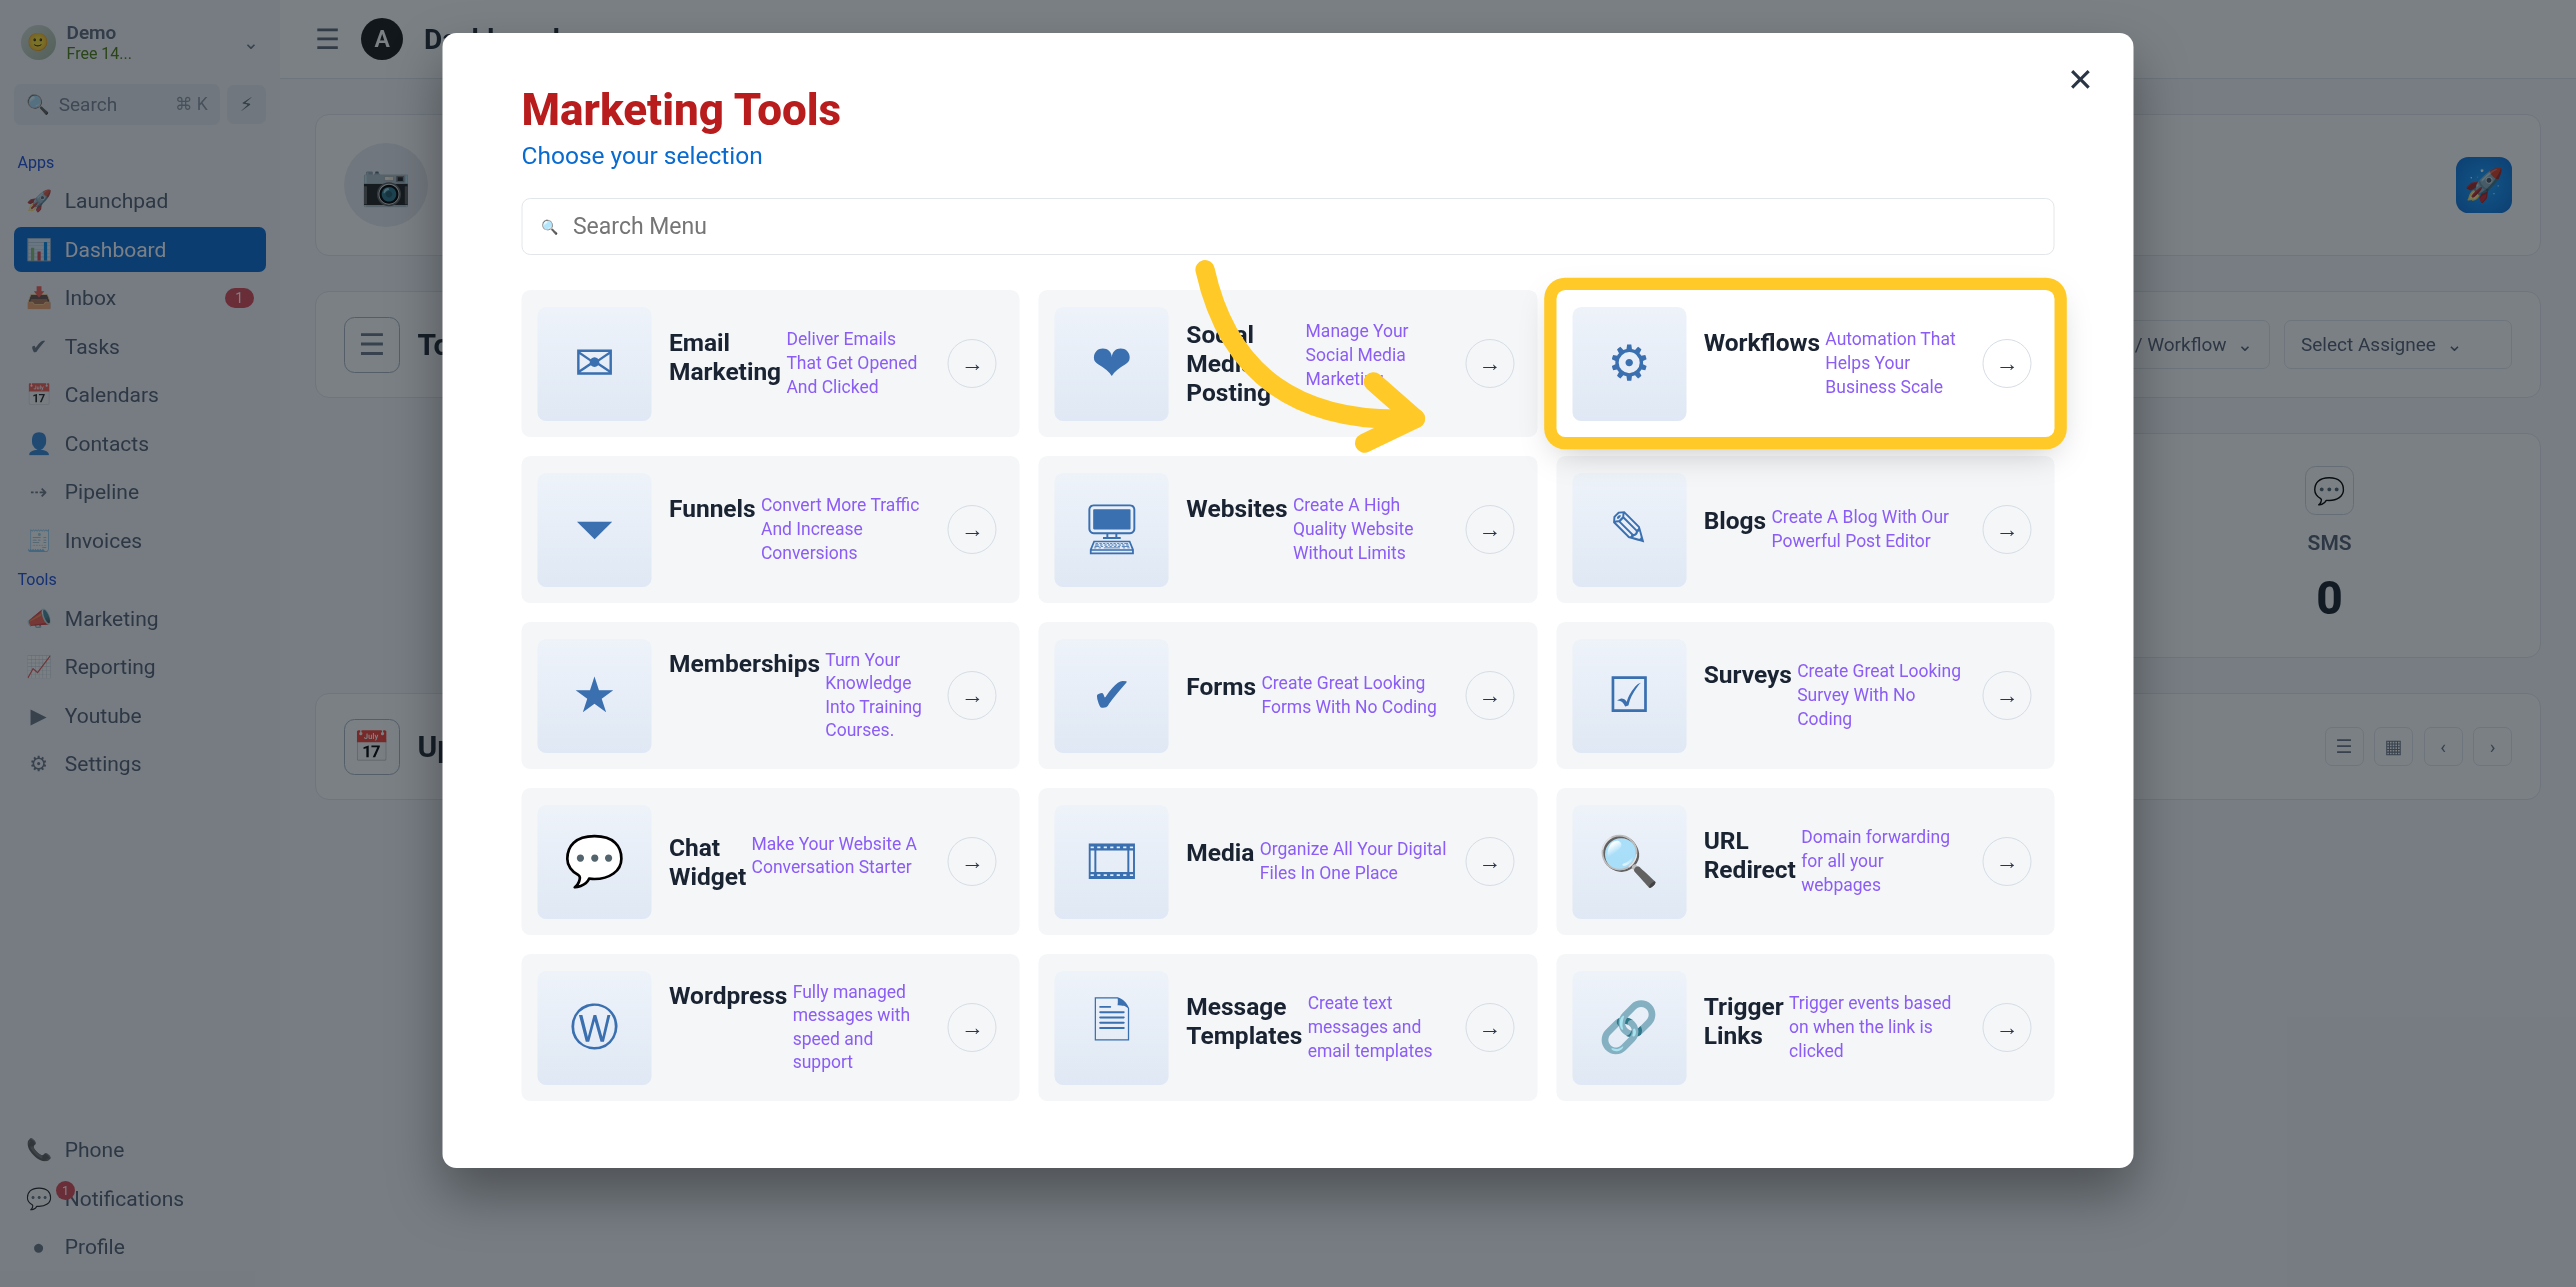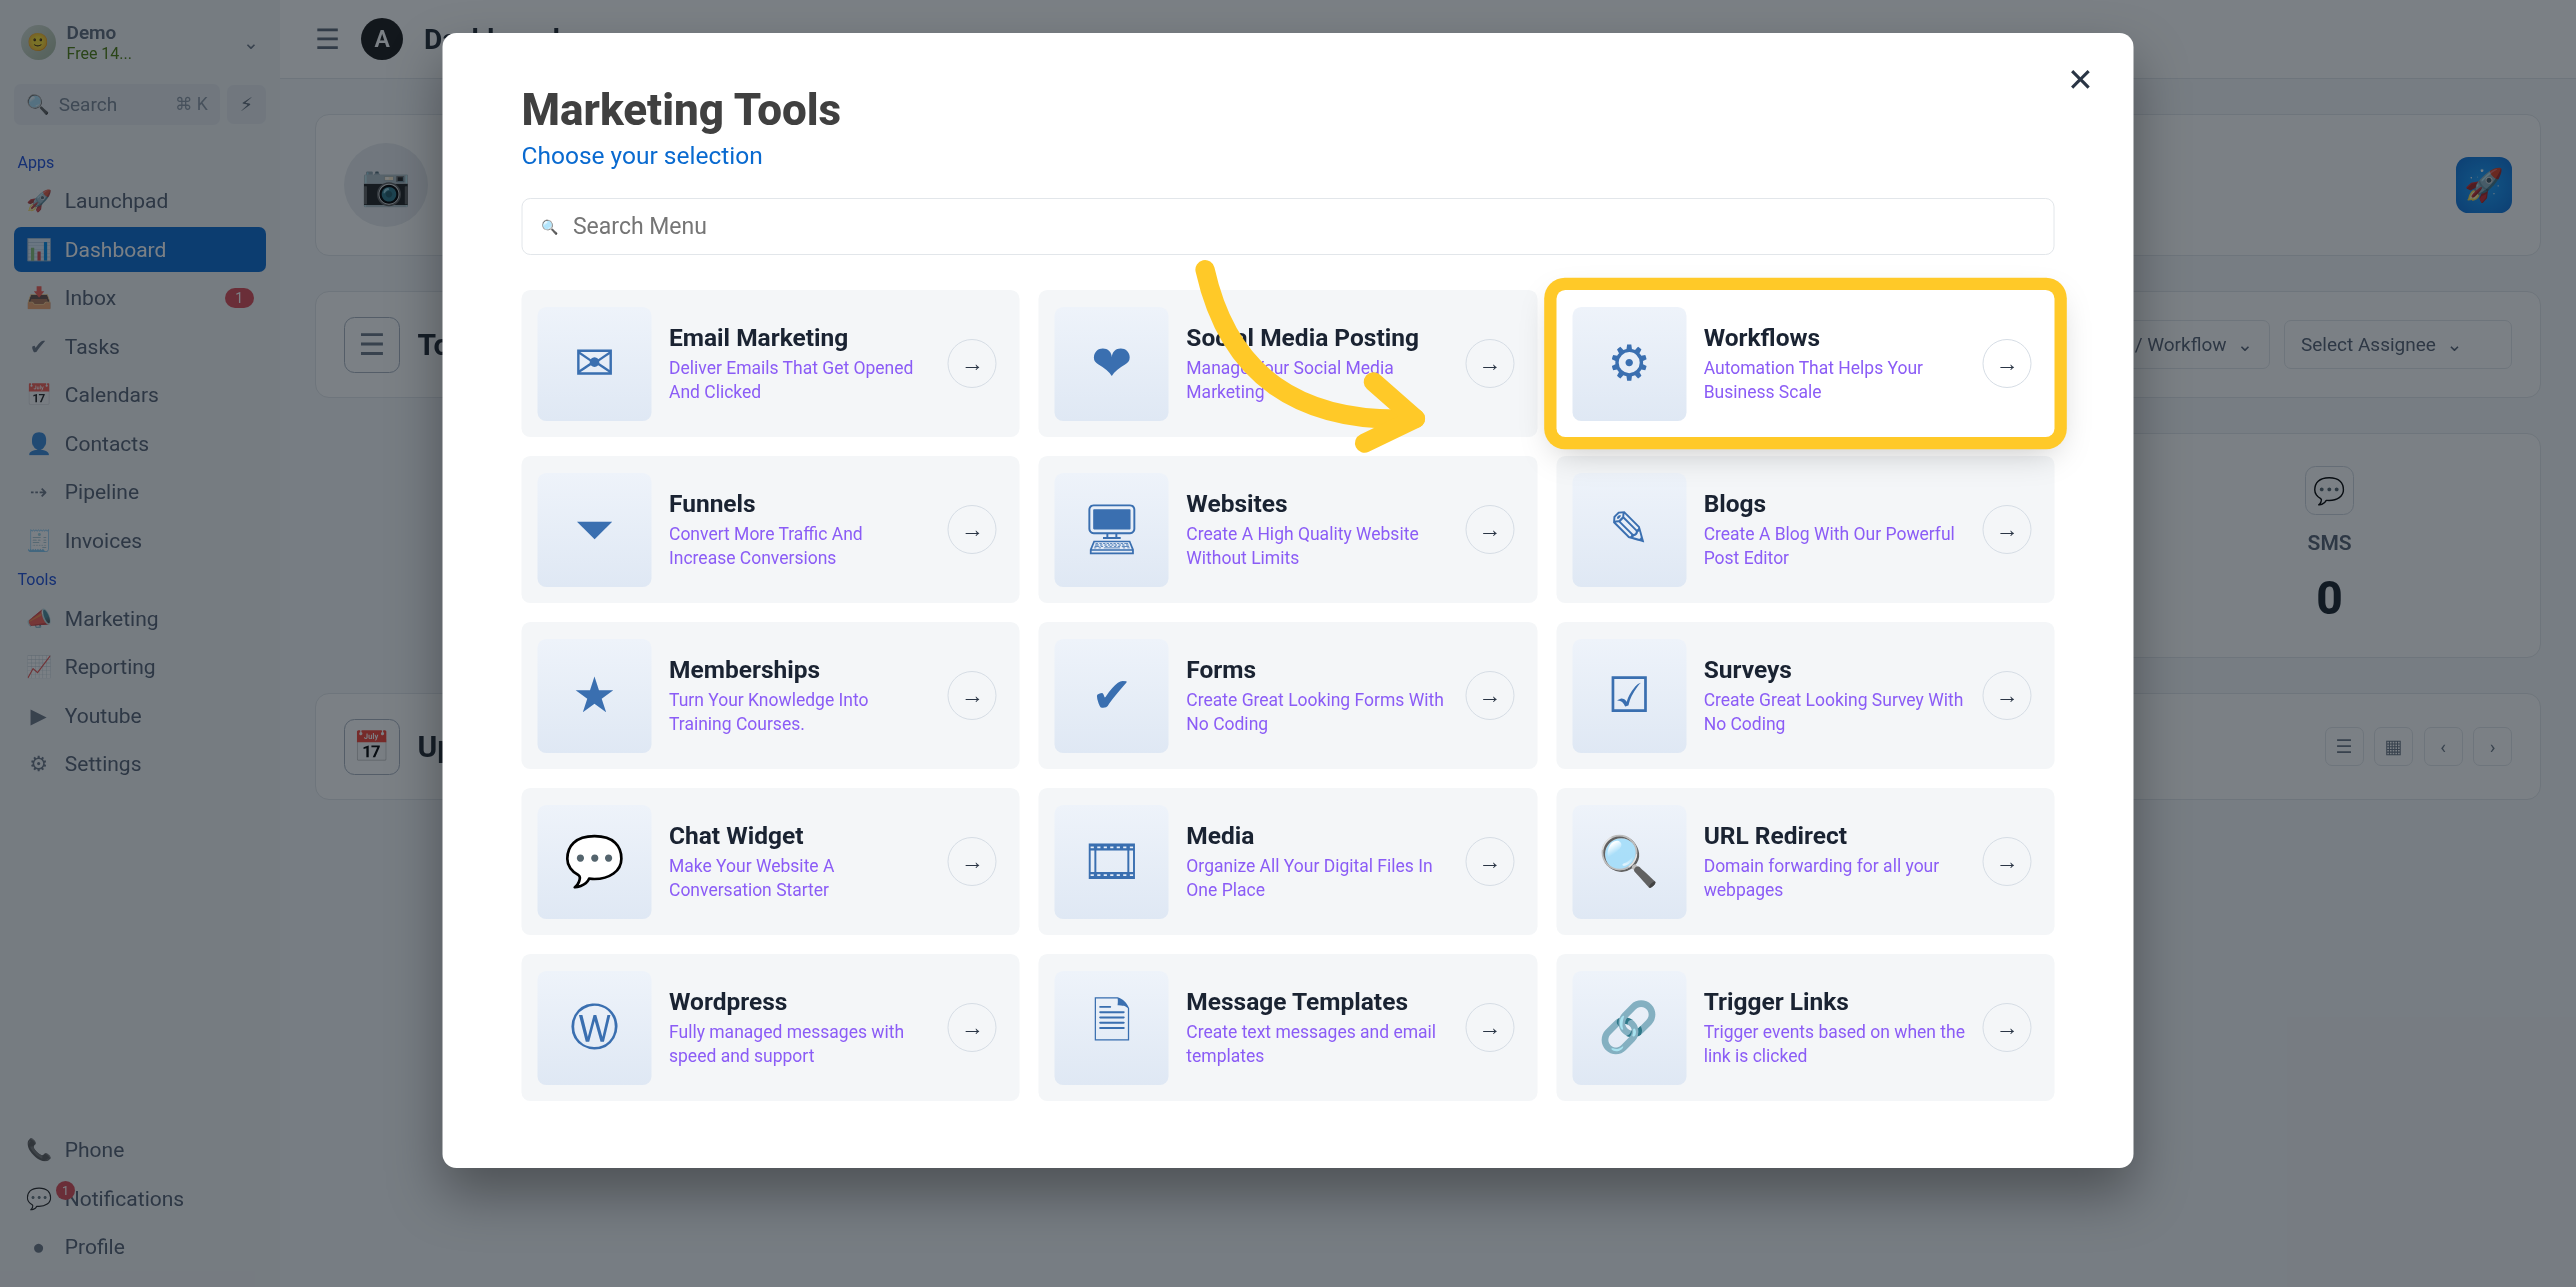--- a/index.html
+++ b/index.html
@@ -115,42 +115,42 @@
   
   .modal {
     position:absolute; left:50%; top:33px; transform:translateX(-50%);
     width:1691px; background:#fff; border-radius:14px; box-shadow:0 26px 53px rgba(0,0,0,.35);
     padding:51px 79px 67px; display:flex; flex-direction:column;
   }
   .modal .close {
     position:absolute; right:32px; top:26px; width:42px; height:42px; font-size:32px;
     display:flex; align-items:center; justify-content:center; color:#2a3545; cursor:pointer;
   }
-  .modal h1 { font-size:44px; font-weight:800; color:#404040; }
+  .modal h1 { font-size:44px; font-weight:800; color:#b91c1c; }
   .modal .choose { font-size:24.5px; color:#096ad0; margin-top:5.3px; cursor:pointer; }
   .modal .search {
     margin-top:28px; display:flex; align-items:center; gap:14px;
     border:0.9px solid #e2e6ea; border-radius:8.8px; padding:14px 19px; color:#8d97a5;
   }
   .modal .search input {
     border:none; outline:none; font-size:23px; flex:1; color:#2a3545; background:transparent;
   }
   .modal .grid {
     margin-top:35px; display:grid; grid-template-columns:repeat(3, 1fr); gap:19px;
   }
   .tool-card {
     background:#f4f6f8; border-radius:8.8px; padding:16px 23px 16px 16px;
     display:flex; align-items:center; gap:17.5px; min-height:147px;
   }
   .tool-card .thumb {
     width:114px; height:114px; border-radius:8.8px; flex-shrink:0;
     display:flex; align-items:center; justify-content:center; font-size:49px; color:#3a6fb0;
     background:linear-gradient(180deg,#eef3fa,#dfe8f4);
   }
-  .tool-card .meta { flex:1; display:flex; flex-direction:column; gap:5.3px; }
+  .tool-card .meta { flex:1; display:flex; flex-direction:row; gap:5.3px; }
   .tool-card .meta .t-title { font-size:24.5px; font-weight:700; color:#1a2332; }
   .tool-card .meta .t-desc  { font-size:17.5px; color:#8b5cf6; line-height:1.35; }
   .tool-card .go {
     width:49px; height:49px; border-radius:50%; border:0.9px solid #d6dde5;
     display:flex; align-items:center; justify-content:center; color:#2a3545; font-size:23px; flex-shrink:0;
   }
 
   .tool-card.highlight {
     background:#ffffff; box-shadow:0 0 0 12.3px #ffc928, 0 12.3px 35px rgba(0,0,0,.25);
     position:relative; z-index:3;

